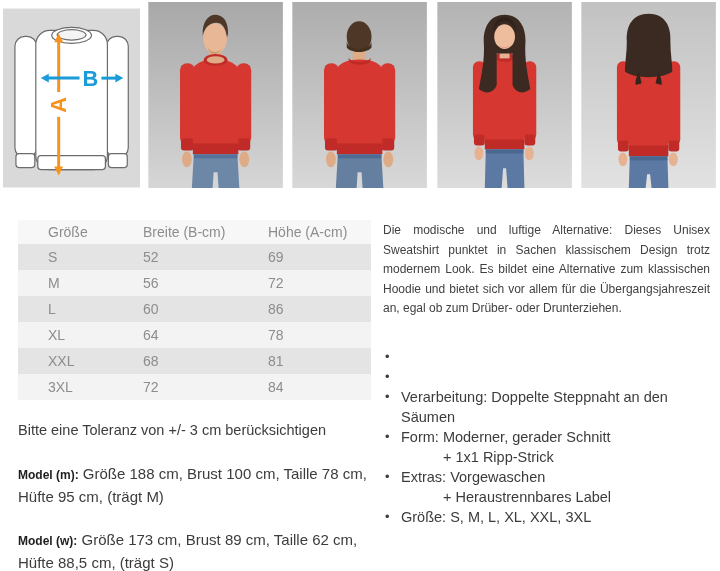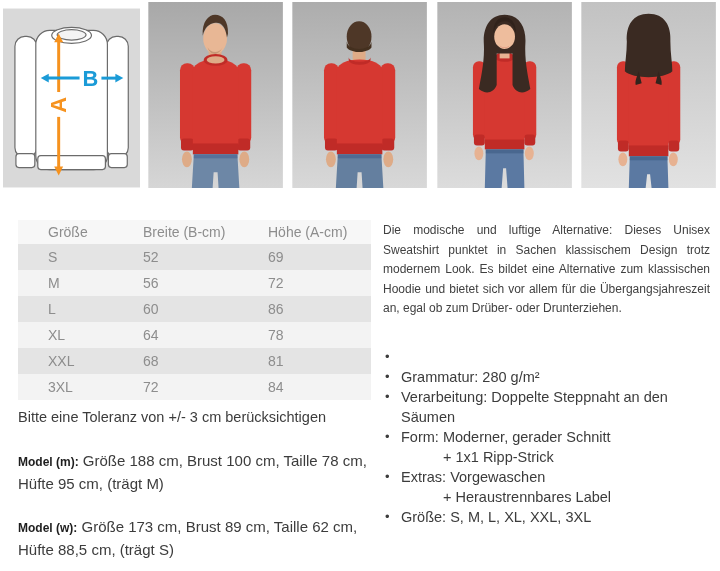--- a/index.html
+++ b/index.html
@@ -25,21 +25,21 @@
   table.size-table col.c1{width:125px;}
   table.size-table col.c2{width:125px;}
   table.size-table th{
     background:#f7f7f7;font-weight:normal;text-align:left;height:24px;padding:0;
   }
   table.size-table td{height:26px;padding:0;}
   table.size-table th:first-child,table.size-table td:first-child{padding-left:30px;}
   tr.row-dark td{background:#e4e4e4;}
   tr.row-light td{background:#f3f3f3;}
   
-  .tolerance-note{margin-top:9px;font-size:14.5px;color:#3c3c3c;}
+  .tolerance-note{margin-top:22px;font-size:14.5px;color:#3c3c3c;}
   .model-info{margin-top:25px;font-size:15px;line-height:21px;color:#3c3c3c;}
   .model-info + .model-info{margin-top:22px;}
   .model-info b{color:#1e1e1e;font-size:12px;}
   
   .description{font-size:12px;line-height:19.5px;text-align:justify;color:#414141;margin-top:1px;}
   .spec-list{margin-top:28px;font-size:14.5px;line-height:20px;color:#3c3c3c;}
   .spec-item{display:flex;}
   .spec-dot{flex:none;width:16px;text-align:left;padding-left:2px;font-size:13px;color:#3c3c3c;}
   .spec-sub{margin-left:42px;}
 </style>
@@ -245,23 +245,20 @@
   </div>
 
   <div class="right-col">
     <p class="description">Die modische und luftige Alternative: Dieses Unisex Sweatshirt punktet in Sachen klassischem Design trotz modernem Look. Es bildet eine Alternative zum klassischen Hoodie und bietet sich vor allem für die Übergangsjahreszeit an, egal ob zum Drüber- oder Drunterziehen.</p>
     <div class="spec-list">
         <div class="spec-item">
           <span class="spec-dot">•</span>
         </div>
         <div class="spec-item">
           <span class="spec-dot">•</span>
-          <div>
-            <div>Grammatur: 280 g/m²</div>
-          </div>
         </div>
         <div class="spec-item">
           <span class="spec-dot">•</span>
           <div>
             <div>Verarbeitung: Doppelte Steppnaht an den Säumen</div>
           </div>
         </div>
         <div class="spec-item">
           <span class="spec-dot">•</span>
           <div>

